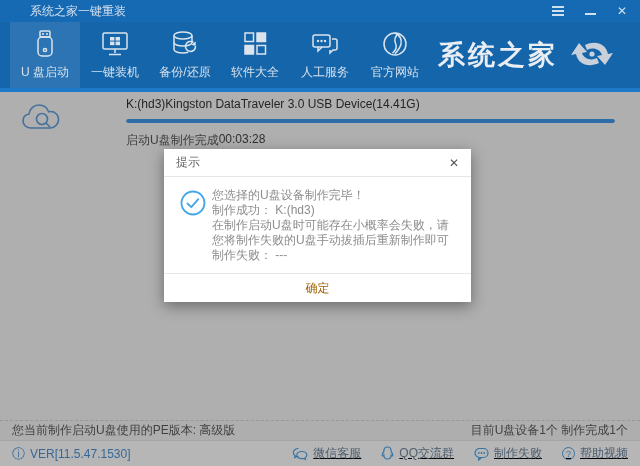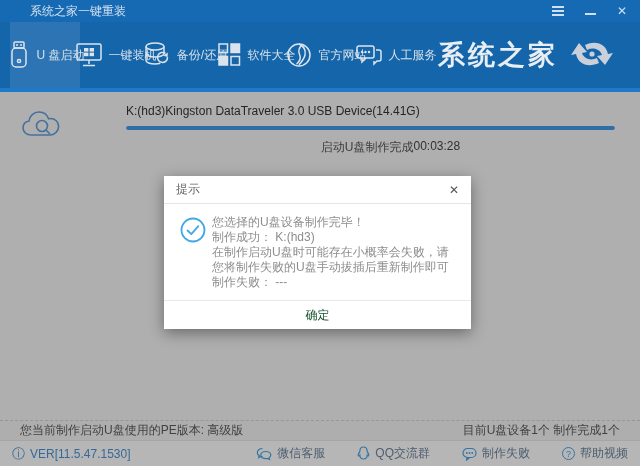--- a/index.html
+++ b/index.html
@@ -12,69 +12,69 @@
   .titlebar { height:22px; background:#1669b3; display:flex; align-items:center; padding:0 10px 0 30px; }
   .titlebar .title { color:#d4e2ef; font-size:12px; }
   .win-controls { margin-left:auto; display:flex; align-items:center; gap:16px; }
   .wc { color:#cfe0ef; cursor:pointer; display:flex; flex-direction:column; justify-content:center; align-items:center; height:16px; width:16px; }
   .menu-bars span { display:block; width:12px; height:2px; background:#cfe0ef; margin:1px 0; }
   .min-bar { display:block; width:11px; height:2px; background:#cfe0ef; margin-top:6px; }
   .close-glyph { font-size:12px; line-height:1; }
 
   
   .nav { height:66px; background:#1565ab; display:flex; align-items:stretch; padding-left:10px; }
-  .nav-item { width:70px; display:flex; flex-direction:row; align-items:center; justify-content:center; gap:5px; cursor:pointer; }
+  .nav-item { width:70px; display:flex; flex-direction:column; align-items:center; justify-content:center; gap:5px; cursor:pointer; }
   .nav-item.selected { background:rgba(255,255,255,.10); }
   .nav-item .nlabel { color:#d7e1ea; font-size:12px; white-space:nowrap; }
   .nav-item svg { display:block; }
   .nav-strip { height:4px; background:#1e7ac8; }
   .brand { margin-left:auto; display:flex; align-items:center; padding-right:22px; gap:8px; }
   .brand-text { text-align:left; }
   .brand-title { color:#e9eef3; font-size:27px; font-weight:bold; letter-spacing:3px; line-height:1; }
   .brand-tag { color:#ccd8e3; font-size:10px; margin-top:4px; letter-spacing:1px; }
 
   
   .content { height:328px; background:#f0f0f0; }
-  .progress-section { display:flex; padding:12px 25px 0 20px; }
+  .progress-section { display:flex; padding:5px 25px 0 20px; }
   .cloud-wrap { width:46px; padding-top:4px; flex:none; }
   .prog-right { flex:1; margin-left:60px; }
   .device-label { color:#333; font-size:12px; margin-bottom:8px; }
   .bar-track { height:4px; border-radius:2px; background:#dfe6ec; overflow:hidden; }
   .bar-fill { height:4px; border-radius:2px; background:#3f96e4; width:100%; }
-  .prog-row { display:flex; justify-content:center; margin-top:9px;margin-left:40px; }
+  .prog-row { display:flex; justify-content:flex-start; margin-top:9px; }
   .prog-status { color:#555; }
   .prog-time { color:#444; }
 
   
   .statusbar { height:20px; background:#efefef; border-top:1px dashed #cfcfcf;
-               display:flex; align-items:center; justify-content:space-between; padding:0 20px; color:#5a5a5a; }
+               display:flex; align-items:center; justify-content:space-between; padding:0 12px; color:#5a5a5a; }
 
   
   .footer { height:26px; background:#fafafa; border-top:1px solid #e2e2e2;
             display:flex; align-items:center; padding:0 12px; }
   .ver { display:flex; align-items:center; gap:5px; color:#4a90d0; cursor:pointer; }
   .info-glyph { font-size:13px; line-height:1; }
-  .flinks { margin-left:auto; display:flex; align-items:center; gap:32px; }
+  .flinks { margin-left:auto; display:flex; align-items:center; gap:20px;text-decoration:underline; }
   .flink { display:flex; align-items:center; gap:5px; color:#6b8299; cursor:pointer; }
   .flink svg { display:block; }
   .help-circle { width:13px; height:13px; border:1px solid #4aa0e0; border-radius:50%; color:#4aa0e0;
                  font-size:9px; display:flex; align-items:center; justify-content:center; }
 
   
   .overlay { position:absolute; left:0; right:0; top:92px; bottom:0; background:rgba(0,0,0,.27); }
-  .modal { position:absolute; left:164px; top:176px; width:307px; background:#fff;
+  .modal { position:absolute; left:164px; top:149px; width:307px; background:#fff;
            box-shadow:0 4px 14px rgba(0,0,0,.4); }
   .modal-header { height:28px; display:flex; align-items:center; padding:0 12px; border-bottom:1px solid #e6e6e6; }
   .modal-title { color:#666; }
   .modal-close { margin-left:auto; color:#555; cursor:pointer; font-size:12px; }
   .modal-body { display:flex; padding:11px 16px 10px 16px; gap:6px; }
   .check-circle { flex:none; margin-top:2px; }
   .modal-lines { color:#8d8d8d; line-height:15px; font-size:12px; }
   .modal-footer { border-top:1px solid #e8e8e8; height:29px; display:flex; align-items:center; justify-content:center; }
-  .confirm-btn { color:#14532d; cursor:pointer; padding:2px 14px; background:#fff; border:none; font-size:12px;
+  .confirm-btn { color:#a16207; cursor:pointer; padding:2px 14px; background:#fff; border:none; font-size:12px;
                  font-family:"Liberation Sans","DejaVu Sans",sans-serif; }
 </style>
 </head>
 <body>
 
 <div id="app">
 
   <div class="titlebar">
     <span class="title">系统之家一键重装</span>
     <div class="win-controls">
@@ -138,41 +138,41 @@
           <rect x="16" y="4" width="8.5" height="8.5" fill="#dbe4ec"></rect>
           <rect x="4" y="16.5" width="8.5" height="8.5" fill="#dbe4ec"></rect>
           <rect x="16" y="16.5" width="8.5" height="8.5"></rect>
         </svg>
       </span>
       <span class="nlabel">软件大全</span>
     </div>
     <div class="nav-item">
       <span>
         <svg width="30" height="30" viewBox="0 0 30 30" fill="none" stroke="#dbe4ec" stroke-width="1.5">
-          <circle cx="15" cy="15" r="11"></circle>
-          <path d="M18 4.8 c-3 3 -4 6 -2.5 9.5 c1.5 3.5 .5 7 -3 10"></path>
-          <path d="M15 4 c5 2.5 7 6.5 6 11 c-.8 3.8 -3.5 7 -6 9.8"></path>
-        </svg>
-      </span>
-      <span class="nlabel">官方网站</span>
-    </div>
-    <div class="nav-item">
-      <span>
-        <svg width="30" height="30" viewBox="0 0 30 30" fill="none" stroke="#dbe4ec" stroke-width="1.5">
           <rect x="3" y="6" width="17" height="12" rx="2"></rect>
           <path d="M8 18 l0 4 4 -4"></path>
           <path d="M22 10 h3 a2 2 0 0 1 2 2 v7 a2 2 0 0 1 -2 2 h-2 l-3 3 v-3"></path>
           <g fill="#dbe4ec" stroke="none">
             <circle cx="8" cy="12" r="1.2"></circle>
               <circle cx="11.5" cy="12" r="1.2"></circle>
               <circle cx="15" cy="12" r="1.2"></circle>
           </g>
         </svg>
       </span>
       <span class="nlabel">人工服务</span>
+    </div>
+    <div class="nav-item">
+      <span>
+        <svg width="30" height="30" viewBox="0 0 30 30" fill="none" stroke="#dbe4ec" stroke-width="1.5">
+          <circle cx="15" cy="15" r="11"></circle>
+          <path d="M18 4.8 c-3 3 -4 6 -2.5 9.5 c1.5 3.5 .5 7 -3 10"></path>
+          <path d="M15 4 c5 2.5 7 6.5 6 11 c-.8 3.8 -3.5 7 -6 9.8"></path>
+        </svg>
+      </span>
+      <span class="nlabel">官方网站</span>
     </div>
 
     <div class="brand">
       <div class="brand-text">
         <div class="brand-title">系统之家</div>
       </div>
       <span>
         <svg width="52" height="40" viewBox="0 0 52 40">
           <g fill="#c9d0d9">
             <path d="M33 29 C22 34 12 30 10 20 L5 21 13 9 21 18 16 19 C18 25 25 27 31 24 Z"></path>

